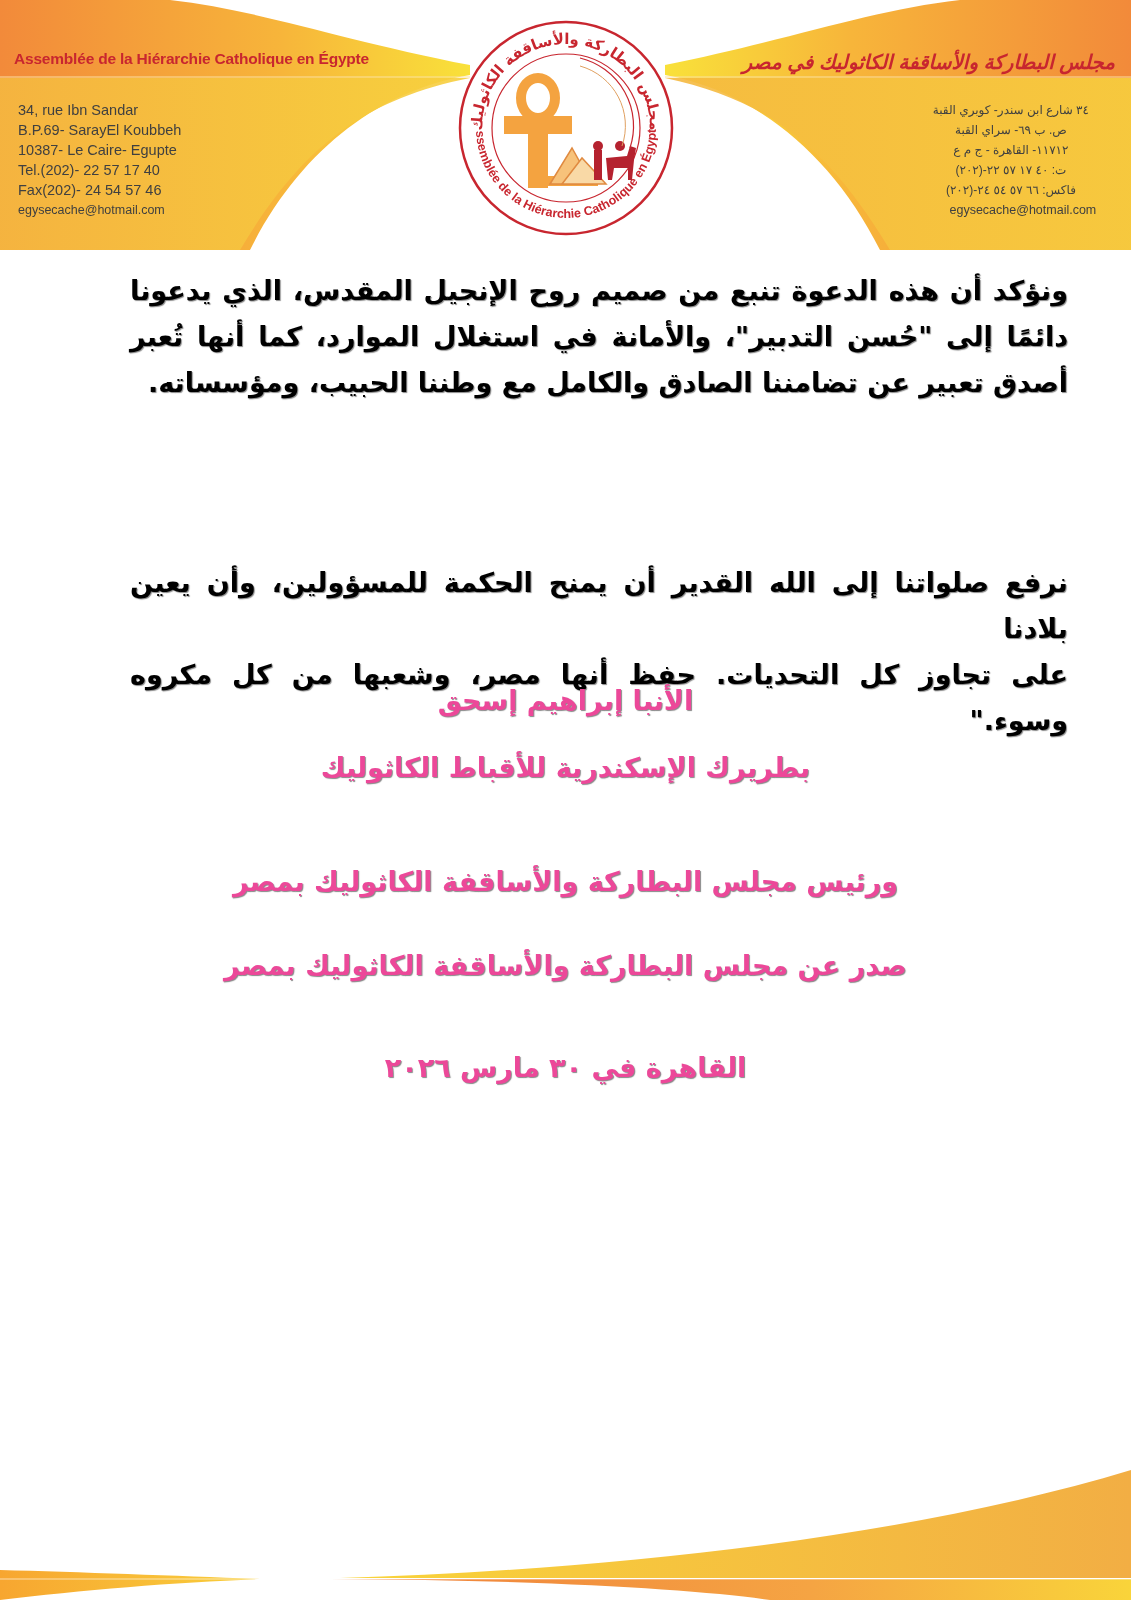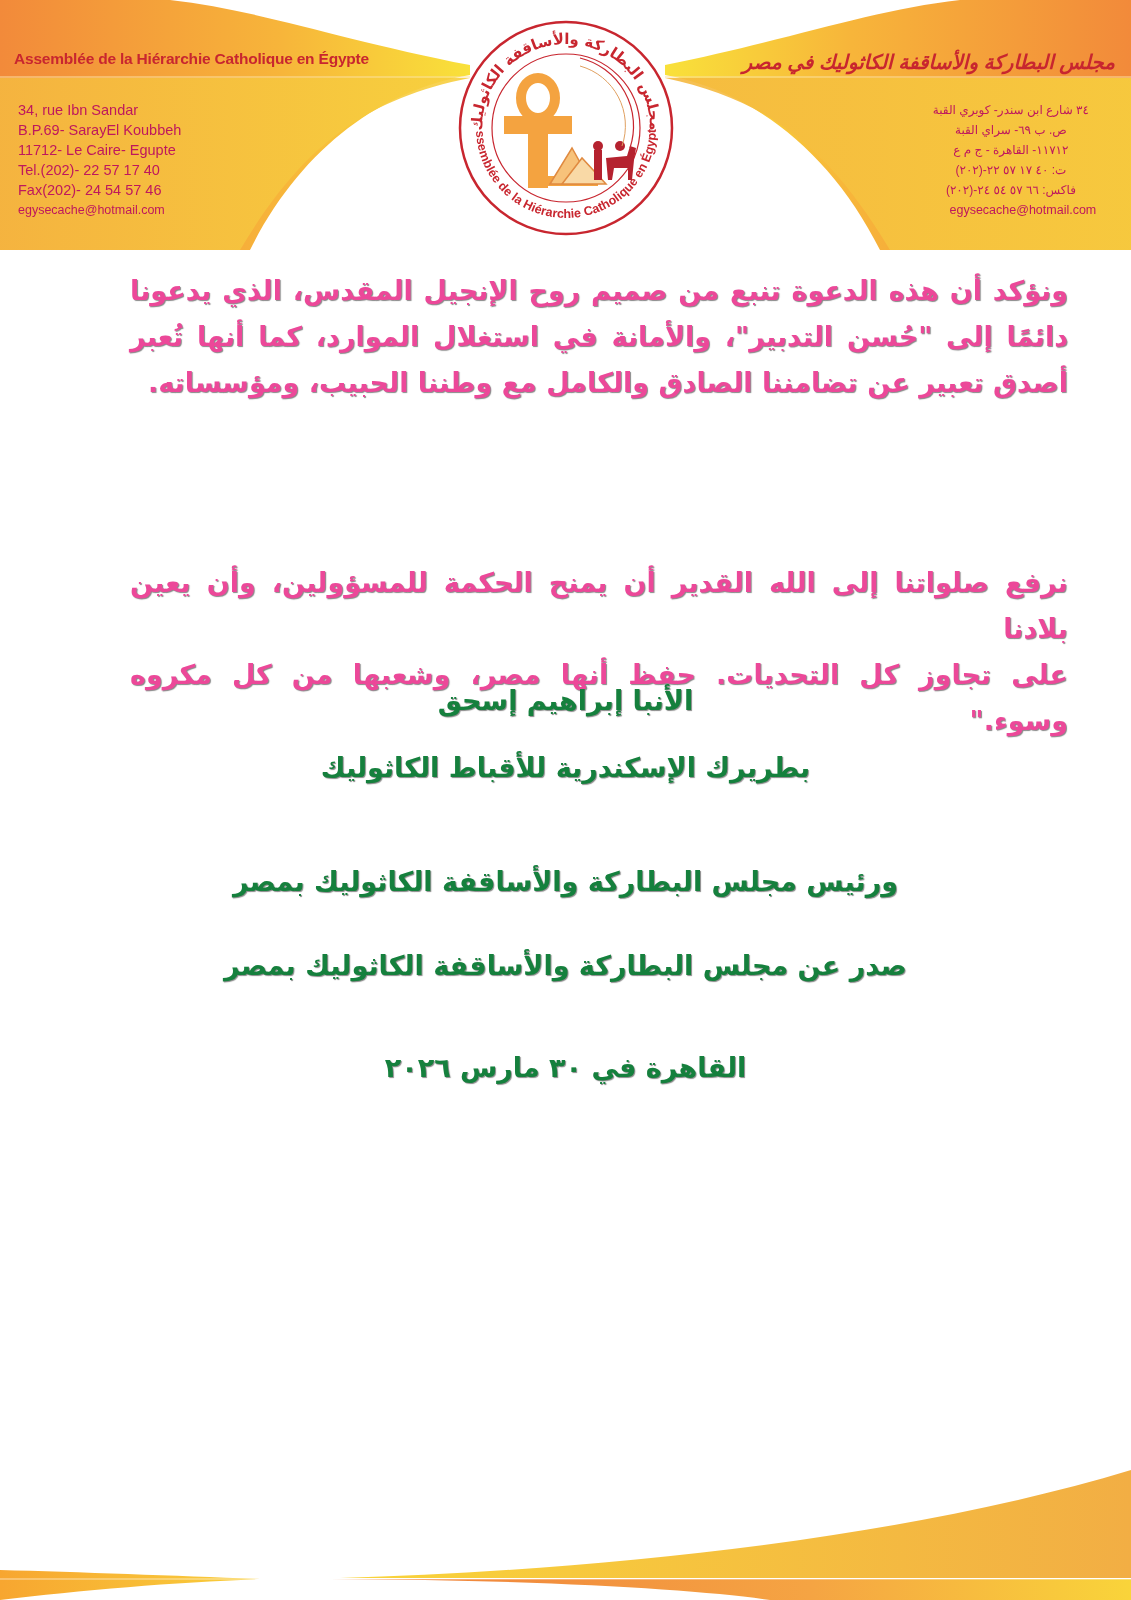--- a/index.html
+++ b/index.html
@@ -12,45 +12,45 @@
   .footer-bg { position: absolute; left: 0; bottom: 0; width: 1131px; height: 140px; z-index: 0; }
 
   .hdr-title {
     position: absolute; top: 50px; font-weight: bold; color: #c8262f;
     font-family: "Liberation Sans", sans-serif; font-size: 15.5px; white-space: nowrap; z-index: 2;
   }
   .hdr-title.fr { left: 14px; letter-spacing: -0.2px; }
   .hdr-title.ar { right: 16px; direction: rtl; font-size: 20px; font-style: italic; }
 
   .addr {
-    position: absolute; top: 100px; z-index: 2; color: #be185d;
+    position: absolute; top: 100px; z-index: 2; color: #404040;
     font-family: "Liberation Sans", sans-serif;
   }
   .addr.fr { left: 18px; font-size: 14.5px; line-height: 20px; }
   .addr.fr .email { font-size: 12.5px; }
   .addr.ar { right: 42px; direction: rtl; text-align: center; font-size: 12px; line-height: 20px; }
   .addr.ar .email { direction: ltr; font-size: 12.5px; margin-right: -24px; }
   .addr div { white-space: nowrap; }
 
   .logo { position: absolute; left: 452px; top: 18px; width: 228px; height: 220px; z-index: 3; }
 
   .body-text {
     position: absolute; left: 130px; width: 938px; direction: rtl; text-align: justify;
     text-align-last: justify;
     font-family: "DejaVu Sans", sans-serif; font-weight: bold; font-size: 27px;
-    color: #ec4899; line-height: 46px; z-index: 2;
+    color: #000000; line-height: 46px; z-index: 2;
     text-shadow: 1px 1px 1px #888;
   }
   .body-text.p1 { top: 268px; }
   .body-text.p2 { top: 516px; margin-top: 44px; }
   .body-text .last { text-align-last: right; }
 
   .center-line {
     position: absolute; left: 0; width: 1131px; text-align: center; direction: rtl;
-    font-family: "DejaVu Sans", sans-serif; font-weight: bold; font-size: 27px; color: #15803d;
+    font-family: "DejaVu Sans", sans-serif; font-weight: bold; font-size: 27px; color: #ec4899;
     z-index: 2; text-shadow: 1px 1px 1px #888;
   }
 </style>
 </head>
 <body>
 
 <svg class="header-bg" viewBox="0 0 1131 250" preserveAspectRatio="none">
   <defs>
     <linearGradient id="gl" x1="0" y1="0" x2="1" y2="0">
       <stop offset="0" stop-color="#f28a3a"></stop>
@@ -76,21 +76,21 @@
   <line x1="0" y1="77" x2="470" y2="77" stroke="#fbe0a0" stroke-width="1"></line>
   <line x1="665" y1="77" x2="1131" y2="77" stroke="#fbe0a0" stroke-width="1"></line>
 </svg>
 
 <div class="hdr-title fr">Assemblée de la Hiérarchie Catholique en Égypte</div>
 <div class="hdr-title ar">مجلس البطاركة والأساقفة الكاثوليك في مصر</div>
 
 <div class="addr fr">
   <div>34, rue Ibn Sandar</div>
   <div>B.P.69- SarayEl Koubbeh</div>
-  <div>11712- Le Caire- Egupte</div>
+  <div>10387- Le Caire- Egupte</div>
   <div>Tel.(202)- 22 57 17 40</div>
   <div>Fax(202)- 24 54 57 46</div>
   <div class="email">egysecache@hotmail.com</div>
 </div>
 
 <div class="addr ar">
   <div>٣٤ شارع ابن سندر- كوبري القبة</div>
   <div>ص. ب ٦٩- سراي القبة</div>
   <div>١١٧١٢- القاهرة - ج م ع</div>
   <div>ت: ٤٠ ١٧ ٥٧ ٢٢-(٢٠٢)</div>

